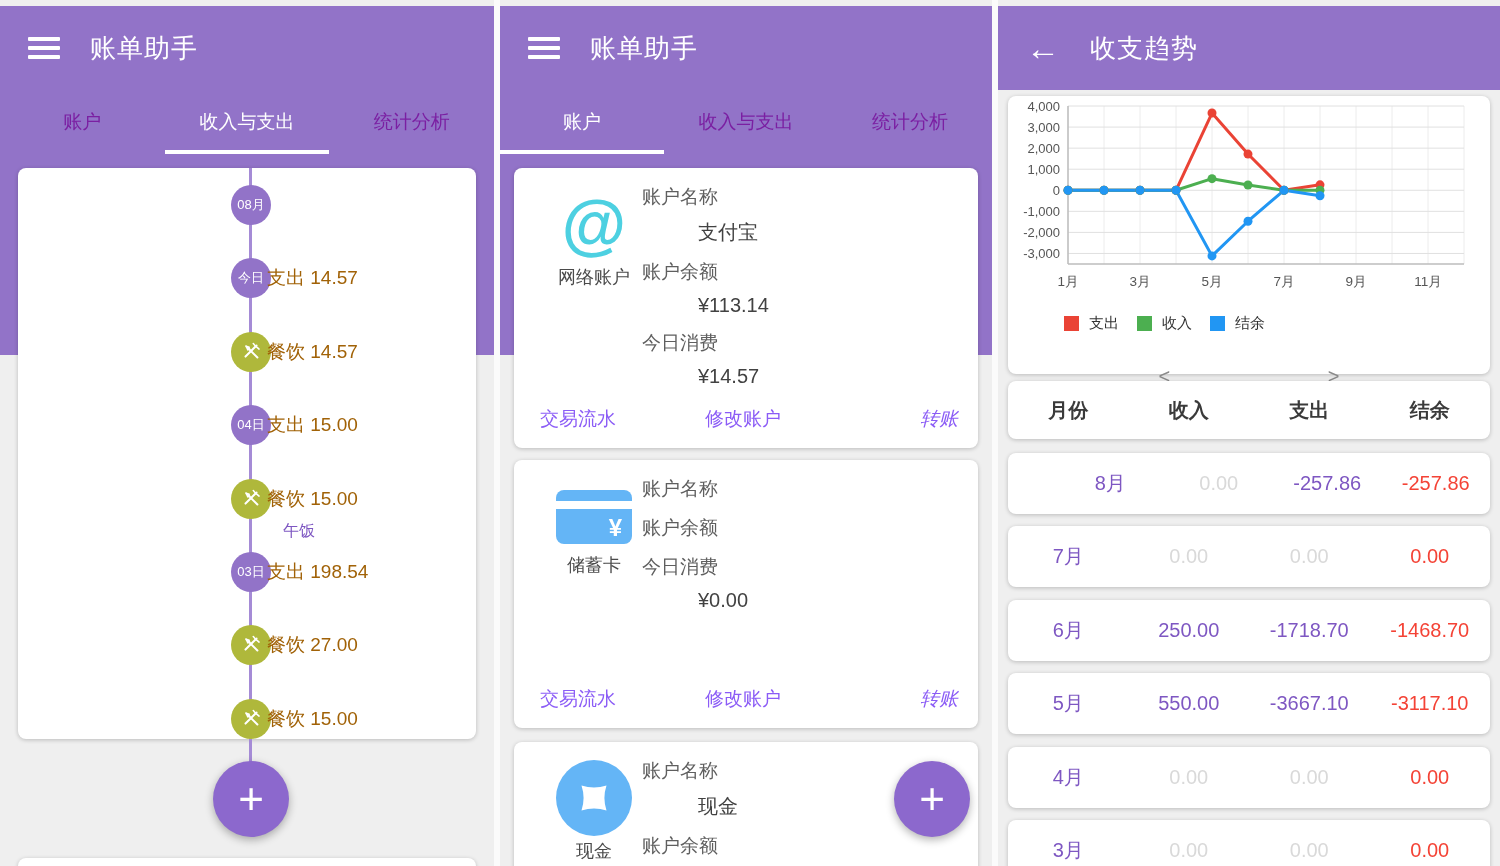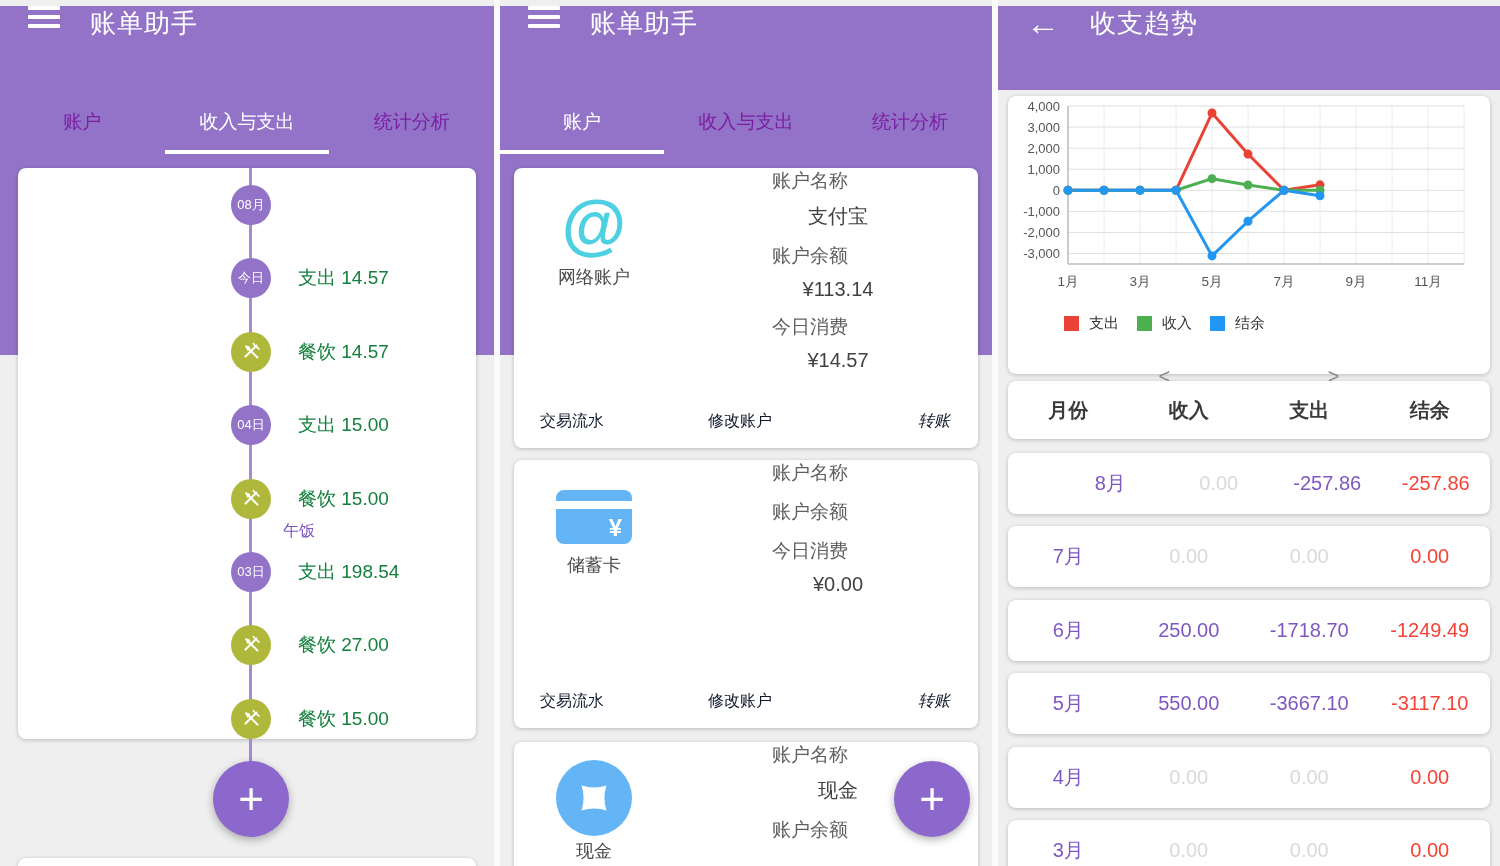--- a/index.html
+++ b/index.html
@@ -3,60 +3,60 @@
 <meta charset="utf-8">
 <style>
   html,body{margin:0;padding:0;background:#fbfbfb;font-family:"Liberation Sans","DejaVu Sans",sans-serif;}
   .app{display:flex;gap:6px;width:1500px;height:866px;background:#fbfbfb;}
   .panel{position:relative;overflow:hidden;background:#efefef;height:866px;}
   #panel-left{width:494px}
   #panel-mid{width:492px}
   #panel-right{width:502px}
 
   .purple-bg{position:absolute;top:6px;left:0;right:0;height:349px;background:#9273C8;}
-  .appbar{position:absolute;top:6px;left:0;right:0;height:84px;display:flex;padding-left:28px;color:#fff;z-index:2;}
+  .appbar{position:absolute;top:6px;left:0;right:0;height:84px;display:flex;align-items:center;padding-left:28px;color:#fff;z-index:2;}
   .appbar .title{font-size:26px;margin-left:30px;letter-spacing:1px;}
   .hamburger{width:32px;height:22px;display:flex;flex-direction:column;justify-content:space-between;cursor:pointer;}
   .hamburger i{display:block;height:4px;background:#fff;border-radius:1px;}
   .back-arrow{font-size:34px;line-height:1;cursor:pointer;font-weight:bold;}
 
   .tabs{position:absolute;top:90px;left:0;right:0;height:64px;display:flex;z-index:2;}
   .tab{flex:1;display:flex;align-items:center;justify-content:center;font-size:19px;color:#7B1FA2;position:relative;cursor:pointer;}
   .tab.active{color:#fff;}
   .tab .underline{position:absolute;bottom:0;left:0;right:0;height:4px;background:#fff;}
 
   .card{position:absolute;background:#fff;border-radius:8px;box-shadow:0 1px 4px rgba(0,0,0,.22);}
 
   
   .timeline-card{top:168px;left:18px;right:18px;height:571px;}
   .tl-line{position:absolute;left:231px;top:0;width:3px;height:632px;background:#A58BD6;}
   .tl-item{position:absolute;left:0;right:10px;height:40px;display:flex;align-items:center;cursor:pointer;}
   .tl-badge{position:absolute;left:213px;width:40px;height:40px;border-radius:50%;display:flex;align-items:center;justify-content:center;color:#fff;font-size:13px;flex:none;}
   .tl-badge.date{background:#9273C8;}
   .tl-badge.cat{background:#AFB83B;}
-  .tl-text{position:absolute;left:280px;font-size:19px;color:#15803d;white-space:nowrap;}
+  .tl-text{position:absolute;left:249px;font-size:19px;color:#a16207;white-space:nowrap;}
   .tl-sub{position:absolute;left:265px;top:42px;font-size:16px;color:#7E57C2;}
   .fab{position:absolute;width:76px;height:76px;border-radius:50%;background:#8C68CD;border:none;color:#fff;font-size:44px;font-weight:300;display:flex;align-items:center;justify-content:center;box-shadow:0 3px 8px rgba(0,0,0,.3);cursor:pointer;z-index:5;padding:0;line-height:1;}
   .fab-left{left:195px;top:593px;}
   .peek{top:858px;left:18px;right:18px;height:30px;border-radius:8px 8px 0 0;}
 
   
   .acct{left:14px;right:14px;}
   .acct-icon-wrap{position:absolute;left:32px;top:18px;width:96px;text-align:center;}
   .icon-at{font-size:66px;font-weight:bold;color:#4DD0E1;line-height:76px;display:block;}
   .icon-bankcard{width:76px;height:54px;background:#64B5F6;border-radius:8px;margin:12px auto 10px auto;position:relative;}
   .icon-bankcard .stripe{position:absolute;top:11px;left:0;right:0;height:8px;background:#fff;}
   .icon-bankcard .yuan{position:absolute;right:10px;bottom:2px;color:#fff;font-size:24px;font-weight:bold;}
   .icon-cashcircle{width:76px;height:76px;border-radius:50%;background:#64B5F6;margin:0 auto;display:flex;align-items:center;justify-content:center;}
   .acct-icon-label{margin-top:4px;font-size:18px;color:#4a4a4a;line-height:1.3;}
-  .acct-fields{margin-left:128px;padding-top:0;text-align:center;}
+  .acct-fields{margin-left:128px;padding-top:16px;}
   .f-label{font-size:19px;color:#5f5f5f;margin-top:13px;}
   .f-label:first-child{margin-top:0;}
   .f-value{font-size:20px;color:#424242;margin-top:9px;margin-left:56px;}
-  .acct-actions{position:absolute;left:26px;right:28px;bottom:16px;display:flex;font-size:16px;color:#0f172a;}
+  .acct-actions{position:absolute;left:26px;right:20px;bottom:16px;display:flex;font-size:19px;color:#8b5cf6;}
   .acct-actions .act{cursor:pointer;}
   .acct-actions .act:nth-child(2){position:absolute;left:50%;transform:translateX(-58%);}
   .acct-actions .act:nth-child(3){position:absolute;right:0;font-style:italic;}
   .fab-mid{left:394px;top:761px;}
 
   
   .chart-card{top:96px;left:10px;right:10px;height:278px;}
   .legend{position:absolute;left:56px;top:218px;display:flex;align-items:center;gap:10px;}
   .legend .sq{width:15px;height:15px;display:inline-block;}
   .legend .lbl{font-size:15px;color:#333;margin-right:8px;}
@@ -364,21 +364,21 @@
         <div class="card trow" style="top: 526.4px;">
           <span class="c-purple">7月</span>
           <span class="c-muted">0.00</span>
           <span class="c-muted">0.00</span>
           <span class="c-red">0.00</span>
         </div>
         <div class="card trow" style="top: 599.8px;">
           <span class="c-purple">6月</span>
           <span class="c-purple">250.00</span>
           <span class="c-purple">-1718.70</span>
-          <span class="c-red">-1249.49</span>
+          <span class="c-red">-1468.70</span>
         </div>
         <div class="card trow" style="top: 673.2px;">
           <span class="c-purple">5月</span>
           <span class="c-purple">550.00</span>
           <span class="c-purple">-3667.10</span>
           <span class="c-red">-3117.10</span>
         </div>
         <div class="card trow" style="top: 746.6px;">
           <span class="c-purple">4月</span>
           <span class="c-muted">0.00</span>

